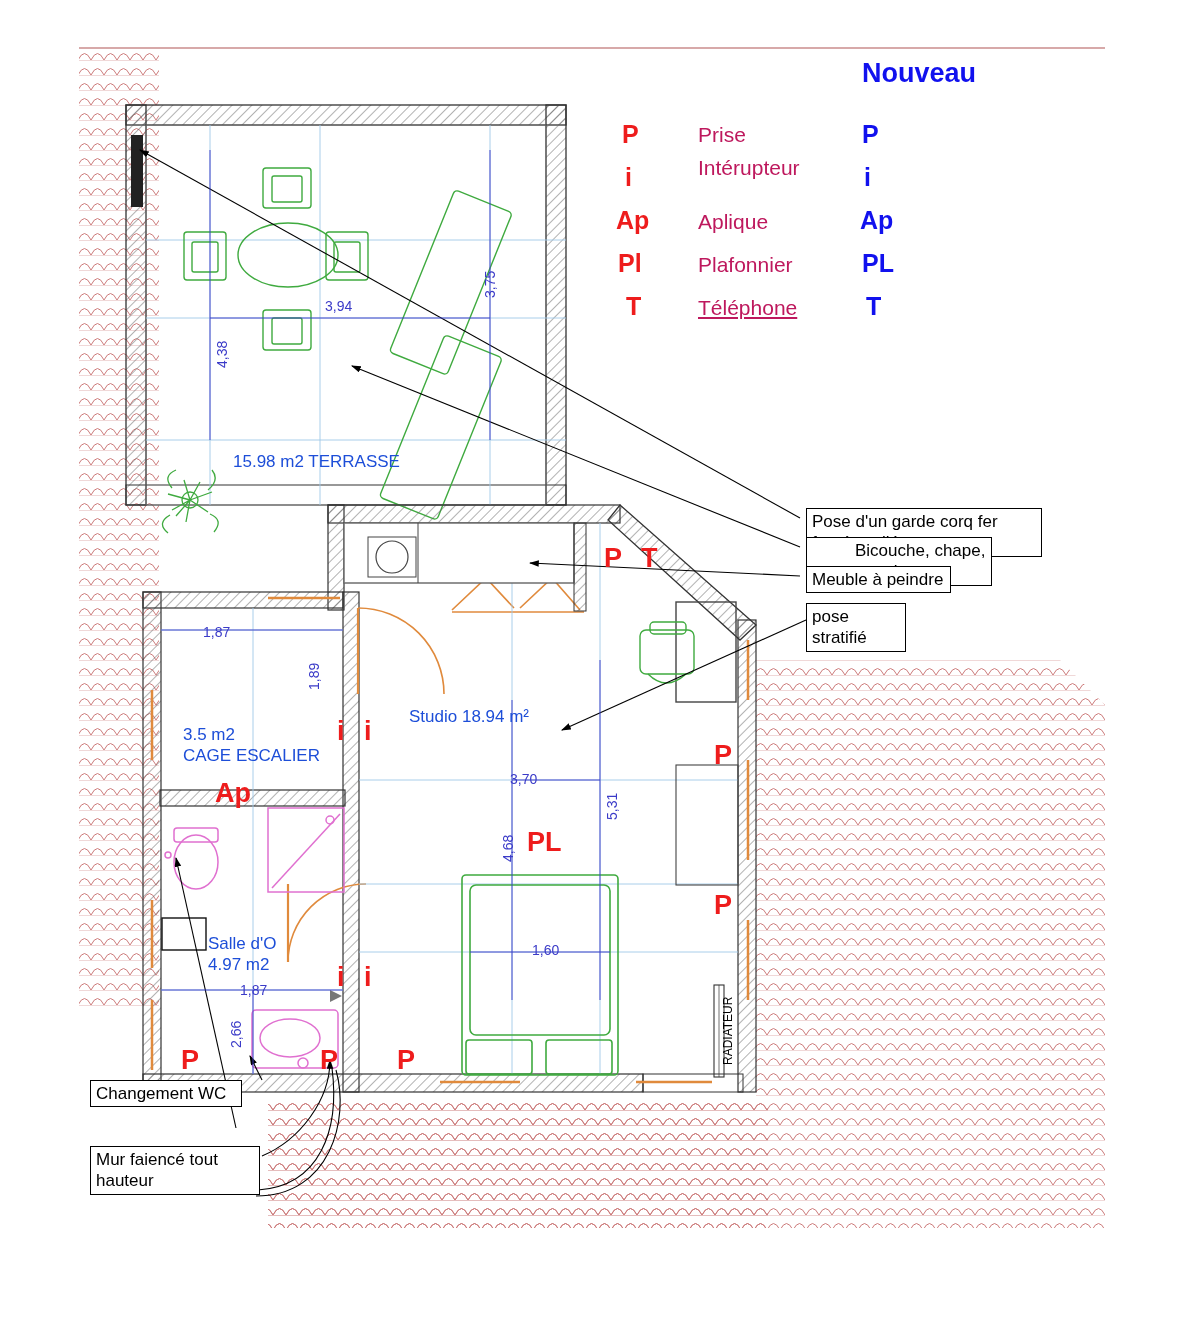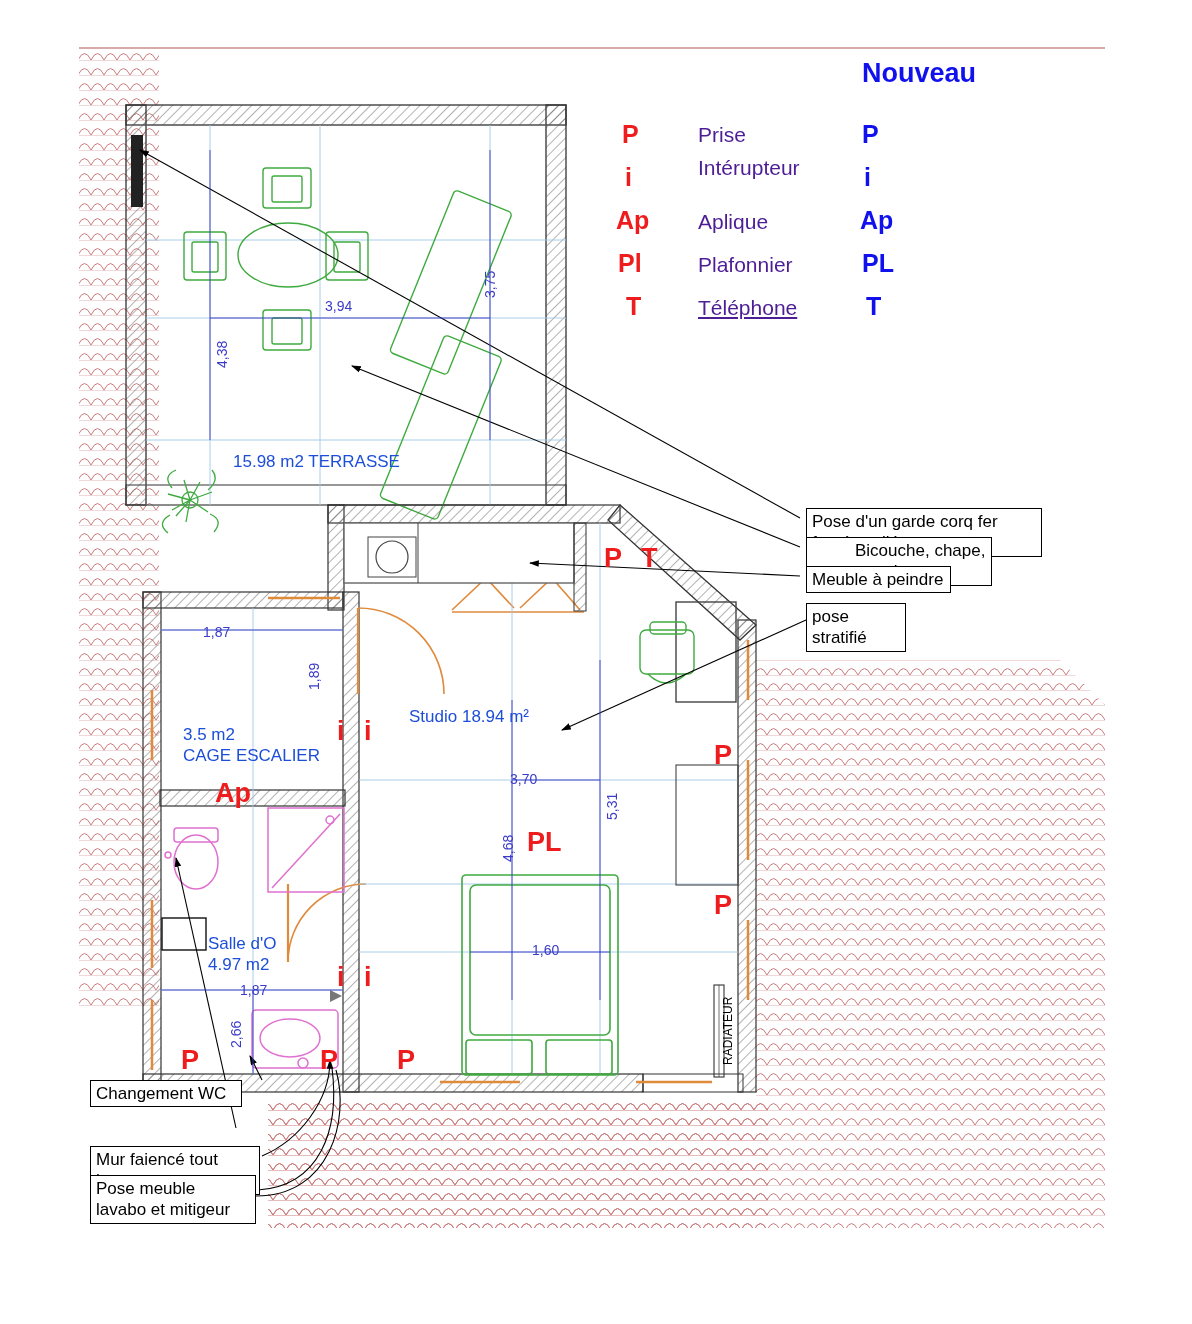--- a/index.html
+++ b/index.html
@@ -33,21 +33,21 @@
     font-size: 25px;
     font-family: "Liberation Sans", sans-serif;
   }
   .legend-blue {
     color: #1111ee;
     font-weight: bold;
     font-size: 25px;
     font-family: "Liberation Sans", sans-serif;
   }
   .legend-label {
-    color: #4c1d95;
+    color: #be185d;
     font-size: 21px;
     font-family: "Liberation Sans", sans-serif;
   }
   .legend-title {
     color: #1111ee;
     font-weight: bold;
     font-size: 27px;
     font-family: "Liberation Sans", sans-serif;
   }
   .marker-red {
@@ -358,16 +358,14 @@
   <div class="txt marker-red" style="left:320px; top:1045px; font-size:27px;">P</div>
   <div class="txt marker-red" style="left:397px; top:1045px; font-size:27px;">P</div>
 
   <div class="callout" style="left:806px; top:508px; width:236px;">Pose d'un garde corq fer forgé scellé</div>
   <div class="callout" style="left:806px; top:537px; width:186px;padding-left:48px;">Bicouche, chape, carrelage</div>
   <div class="callout" style="left:806px; top:566px; width:145px;">Meuble à peindre</div>
   <div class="callout" style="left:806px; top:603px; width:100px;">pose
 stratifié</div>
   <div class="callout" style="left:90px; top:1080px; width:152px;">Changement WC</div>
   <div class="callout" style="left:90px; top:1146px; width:170px;">Mur faiencé tout hauteur</div>
-  <div class="callout" style="left:90px; top:1175px; width:166px;">Pose meuble lavabo et
-mitigeur</div>
 
 </div>
 
 </body></html>

